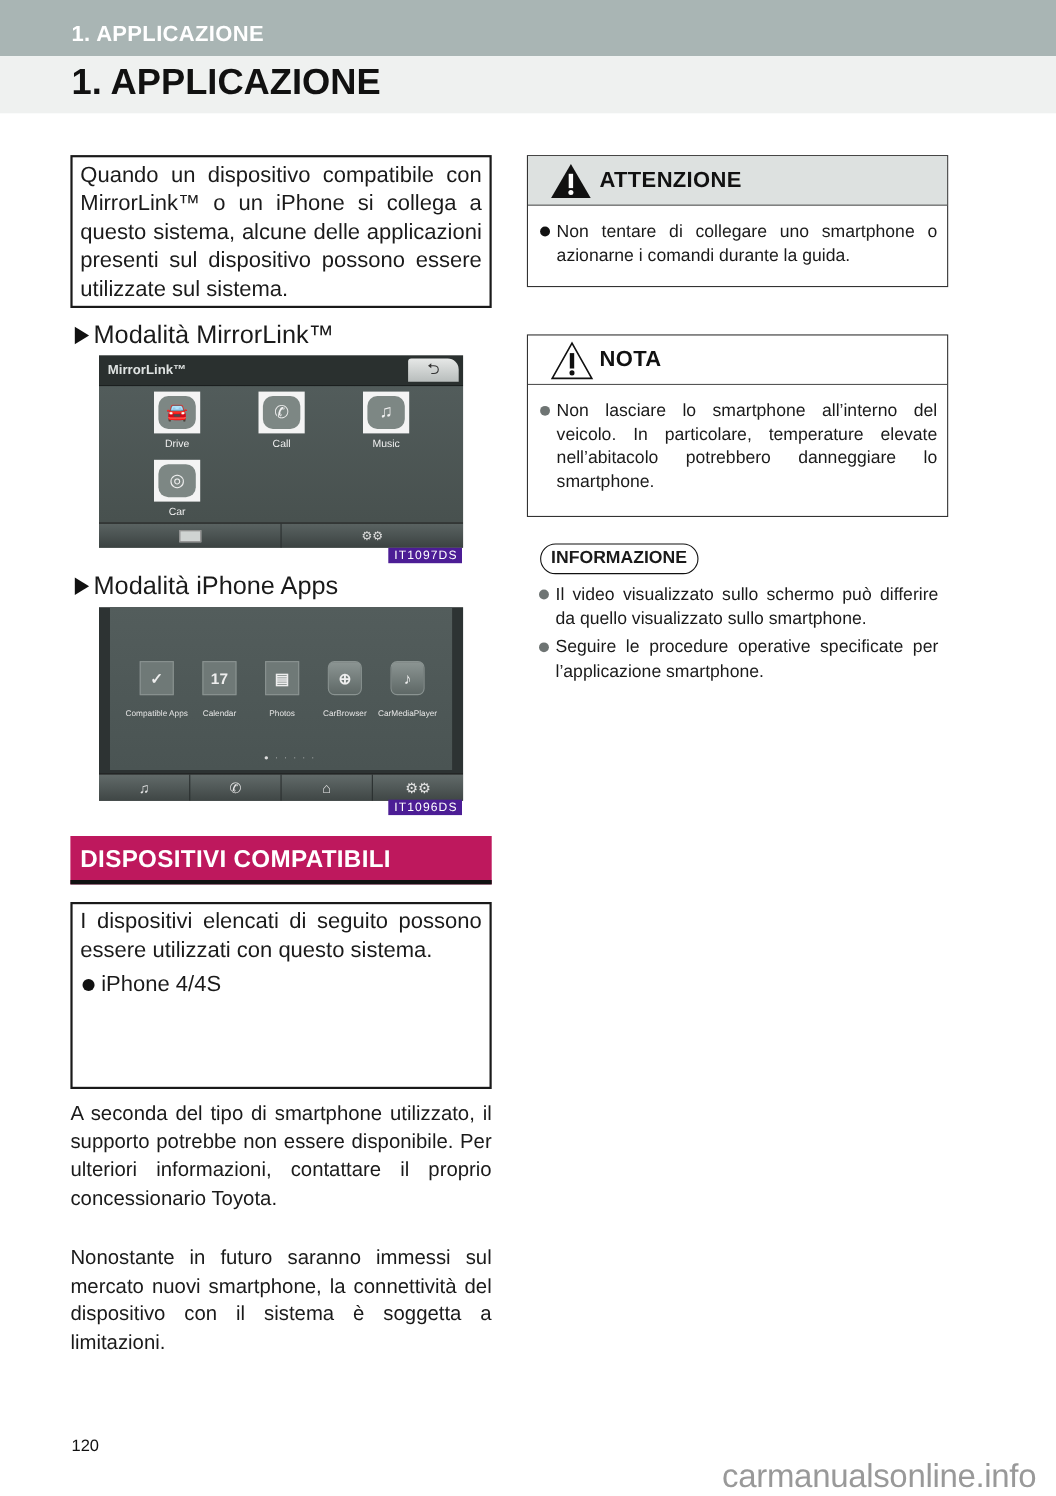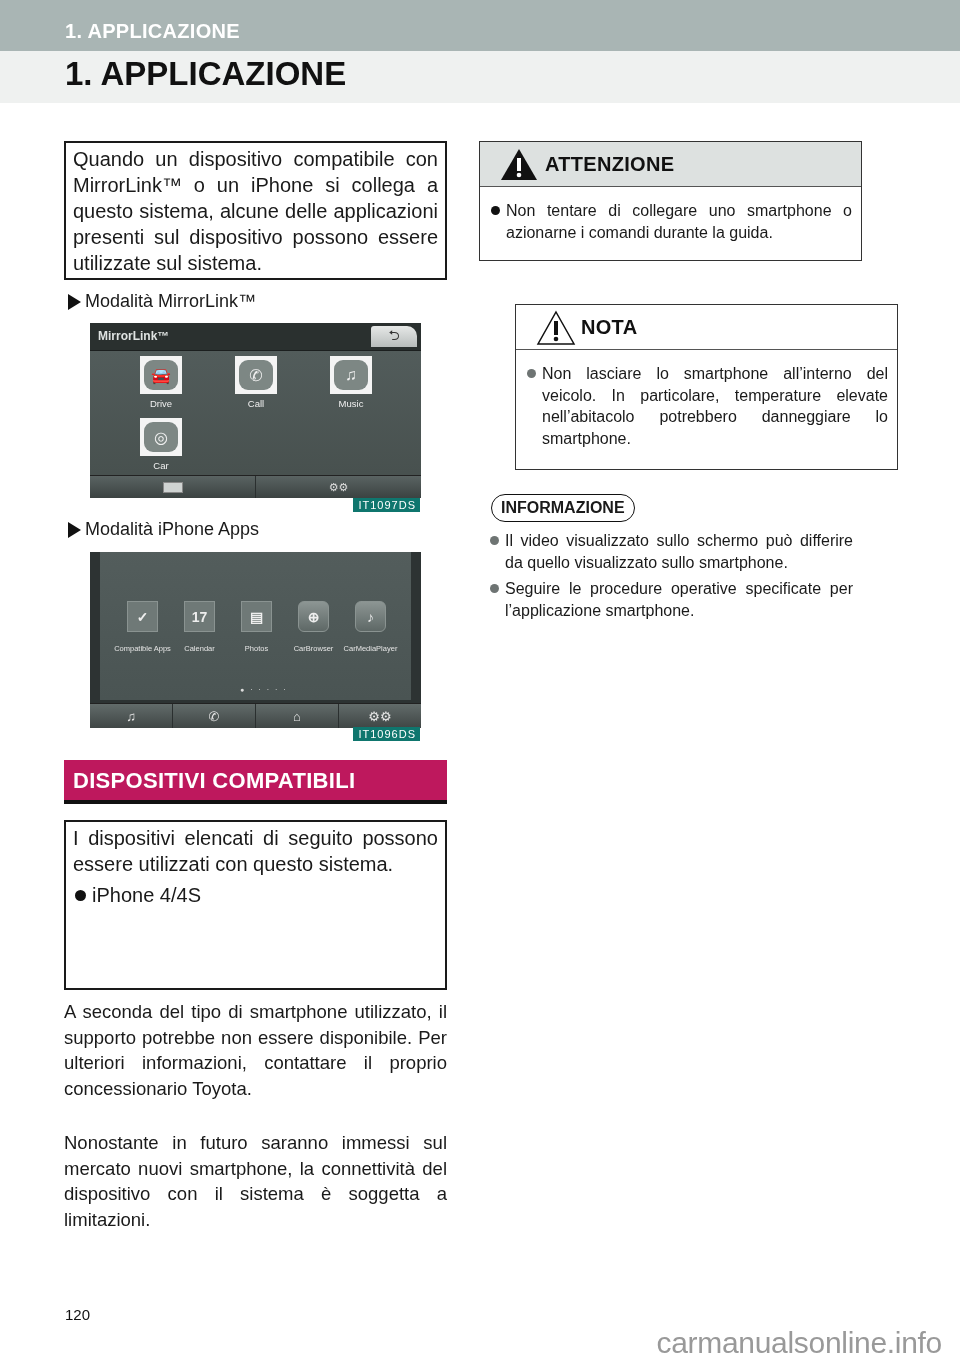--- a/index.html
+++ b/index.html
@@ -8,25 +8,25 @@
 
   .top-band { position: absolute; left: 0; top: 0; width: 960px; height: 51px; background: #a9b5b4; }
   .top-band .crumb { position: absolute; left: 65px; top: 20px; font-size: 20px; font-weight: bold; color: #ffffff; letter-spacing: 0.3px; }
   .title-band { position: absolute; left: 0; top: 51px; width: 960px; height: 52px; background: #eff1f0; }
   .title-band .title { position: absolute; left: 65px; top: 4px; font-size: 33px; font-weight: bold; color: #111; }
 
   .box { position: absolute; border: 2px solid #1a1a1a; }
   .intro-box { left: 64px; top: 141px; width: 383px; height: 139px; padding: 3px 7px; font-size: 20px; line-height: 26px; text-align: justify; }
   .intro-box p { text-align: justify; }
 
-  .subhead { position: absolute; left: 68px; font-size: 18px; display: flex; align-items: center; }
+  .subhead { position: absolute; left: 68px; font-size: 23px; display: flex; align-items: center; }
   .subhead .tri { width: 0; height: 0; border-top: 8px solid transparent; border-bottom: 8px solid transparent; border-left: 13px solid #111; margin-right: 4px; }
 
   .screen { position: absolute; left: 90px; width: 331px; background: #3a4142; overflow: hidden; }
-  .screen-code { position: absolute; background: #0f766e; color: #fff; font-size: 11px; letter-spacing: 1px; padding: 1px 4px; text-align: right; width: 67px; }
+  .screen-code { position: absolute; background: #4c1d95; color: #fff; font-size: 11px; letter-spacing: 1px; padding: 1px 4px; text-align: right; width: 67px; }
 
   
   .ml { top: 323px; height: 175px; background: linear-gradient(#2a302f 0, #2a302f 28px, #525c5b 28px, #48514f 150px); }
   .ml .hdr { position: absolute; left: 0; top: 0; width: 100%; height: 28px; border-bottom: 1px solid #1b1f1f; }
   .ml .hdr .t { position: absolute; left: 8px; top: 6px; color: #dfe3e2; font-size: 12px; font-weight: bold; }
   .ml .back { position: absolute; right: 4px; top: 3px; width: 46px; height: 21px; background: linear-gradient(#e6e8e7, #b8bdbc); border-radius: 3px 10px 0 0; display: flex; align-items: center; justify-content: center; color: #333; font-size: 14px; }
   .app { position: absolute; width: 42px; text-align: center; }
   .app .ic { width: 42px; height: 38px; background: #f4f4f4; display: flex; align-items: center; justify-content: center; }
   .app .ic .in { width: 34px; height: 30px; background: #7d8784; border-radius: 9px; display: flex; align-items: center; justify-content: center; color: #f0f0f0; font-size: 16px; }
   .app .lb { color: #f0f0f0; font-size: 9.5px; margin-top: 4px; white-space: nowrap; margin-left: -20px; margin-right: -20px; }
@@ -198,21 +198,21 @@
       <rect x="17" y="11" width="4" height="13" fill="#fff"></rect>
       <circle cx="19" cy="28" r="2.3" fill="#fff"></circle>
     </svg>
     <span class="lab">ATTENZIONE</span>
   </div>
   <div class="rb">
     <div class="b2">Non tentare di collegare uno smartphone o azionarne i comandi durante la guida.</div>
   </div>
 </div>
 
-<div class="right-box" style="top:304px; height:166px;margin-left:36px;">
+<div class="right-box" style="top:304px; height:166px;">
   <div class="rh">
     <svg width="40" height="36" viewBox="0 0 40 36">
       <polygon points="20,2 38,34 2,34" fill="none" stroke="#111" stroke-width="1.5"></polygon>
       <rect x="18" y="11" width="4" height="14" fill="#111"></rect>
       <circle cx="20" cy="29" r="2.3" fill="#111"></circle>
     </svg>
     <span class="lab">NOTA</span>
   </div>
   <div class="rb">
     <div class="b2 grey">Non lasciare lo smartphone all’interno del veicolo. In particolare, temperature elevate nell’abitacolo potrebbero danneggiare lo smartphone.</div>

